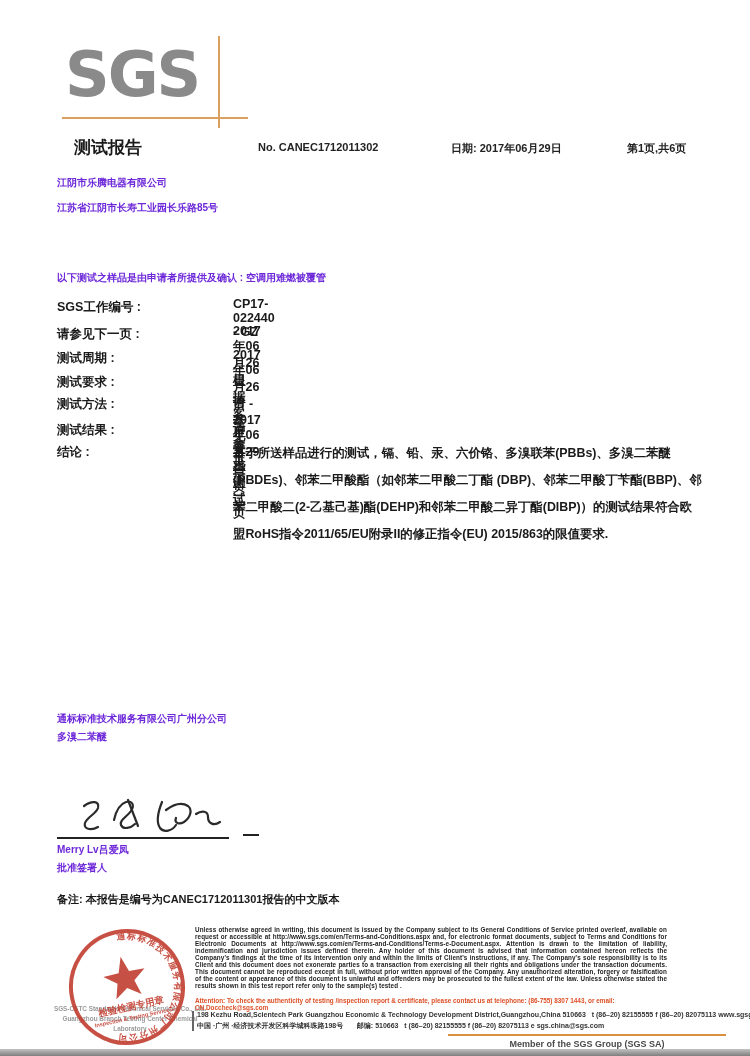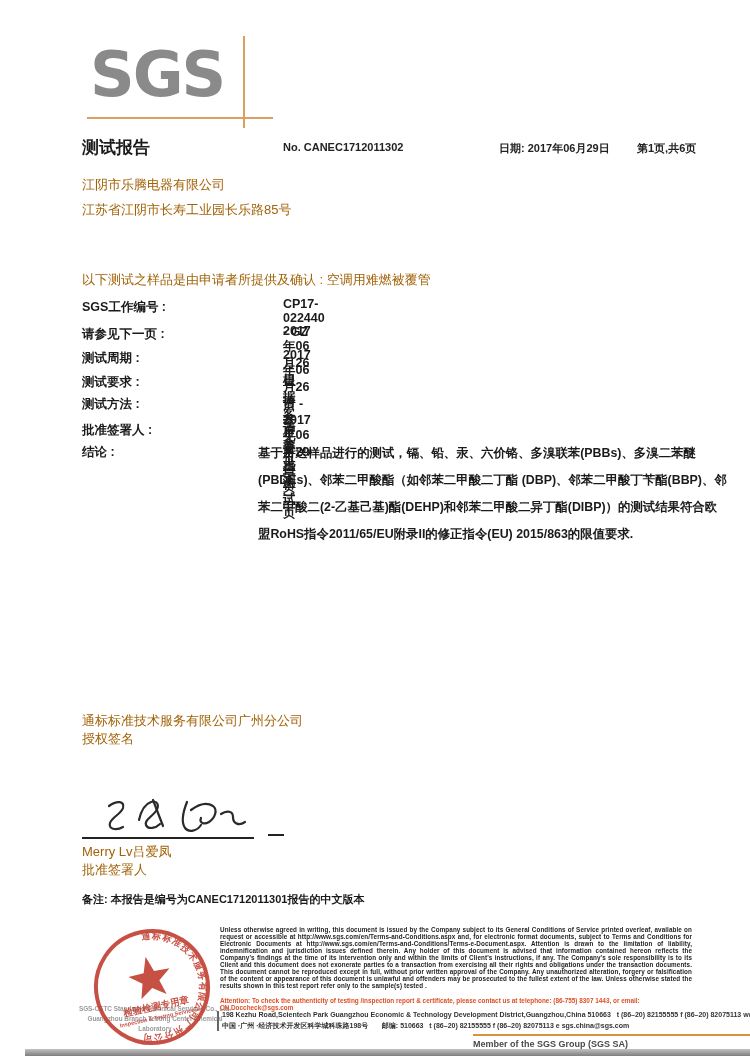--- a/index.html
+++ b/index.html
@@ -1,31 +1,31 @@
 <!DOCTYPE html>
 <html><head>
 <meta charset="utf-8">
 <style>
   * { margin:0; padding:0; box-sizing:border-box; -webkit-text-size-adjust:none; }
   html,body { background:#fff; }
   body { width:750px; height:1056px; position:relative; overflow:hidden;
          font-family:"Liberation Sans","DejaVu Sans",sans-serif; color:#1a1a1a; }
-  .abs { position:absolute;margin-left:25px; }
+  .abs { position:absolute; }
 
   
   .logo-text { font-size:62px; font-weight:bold; color:#8a8a8a; letter-spacing:-2px;
                font-family:"DejaVu Sans","Liberation Sans",sans-serif; }
   .crosshair-h { height:2px; background:#dba05f; }
   .crosshair-v { width:2px; background:#dba05f; }
 
   
   .doc-title { font-size:17px; font-weight:bold; }
   .hdr-txt { font-size:11px; font-weight:600; color:#222; }
 
-  .body-txt { font-size:13px; font-weight:400; color:#a16207; }
+  .body-txt { font-size:10px; font-weight:700; color:#6d28d9; }
   .field-label { font-size:12.5px; font-weight:600; }
   .field-value { font-size:12.5px; font-weight:600; }
   .conclusion-text { font-size:12.4px; font-weight:600; line-height:27px; width:470px; }
 
   .sig-line { height:2px; background:#222; }
   .sig-dash { height:2px; background:#222; }
 
   .remark { font-size:11px; font-weight:bold; }
 
   
@@ -43,24 +43,24 @@
 </style>
 </head>
 <body>
 
 <div class="abs" style="left:65px; top:38px;">
   <div class="logo-text">SGS</div>
 </div>
 <div class="abs crosshair-h" style="left:62px; top:117px; width:186px;"></div>
 <div class="abs crosshair-v" style="left:218px; top:36px; height:92px;"></div>
 
-<div class="abs doc-title" style="left:57px; top:136px;">测试报告</div>
+<div class="abs doc-title" style="left:74px; top:136px;">测试报告</div>
 <div class="abs hdr-txt" style="left:258px; top:141px;">No. CANEC1712011302</div>
-<div class="abs hdr-txt" style="left:474px; top:141px;text-align:center;">日期: 2017年06月29日</div>
-<div class="abs hdr-txt" style="left:612px; top:141px;">第1页,共6页</div>
+<div class="abs hdr-txt" style="left:451px; top:141px;text-align:center;">日期: 2017年06月29日</div>
+<div class="abs hdr-txt" style="left:627px; top:141px;">第1页,共6页</div>
 
 <div class="abs body-txt" style="left:57px; top:176px;">江阴市乐腾电器有限公司</div>
 <div class="abs body-txt" style="left:57px; top:201px;text-align:center;">江苏省江阴市长寿工业园长乐路85号</div>
 
 <div class="abs body-txt" style="left:57px; top:271px;">以下测试之样品是由申请者所提供及确认 : 空调用难燃被覆管</div>
 
 <div class="abs" style="left:57px; top:297px;">
   <span class="field-label">SGS工作编号 :</span>
   <span class="field-value abs" style="left:176px; top:0;">CP17-022440 - GZ</span>
 </div>
@@ -74,29 +74,29 @@
 </div>
 <div class="abs" style="left:57px; top:372px;">
   <span class="field-label">测试要求 :</span>
   <span class="field-value abs" style="left:176px; top:0;text-decoration:underline;">根据客户要求测试</span>
 </div>
 <div class="abs" style="left:57px; top:394px;">
   <span class="field-label">测试方法 :</span>
   <span class="field-value abs" style="left:176px; top:0;">请参见下一页</span>
 </div>
 <div class="abs" style="left:57px; top:420px;">
-  <span class="field-label">批准签署人 :</span>
+  <span class="field-label">测试结果 :</span>
   <span class="field-value abs" style="left:176px; top:0;">请参见下一页</span>
 </div>
 
 <div class="abs field-label" style="left:57px; top:444px;">结论 :</div>
 <div class="abs conclusion-text" style="left:233px; top:440px;">基于所送样品进行的测试，镉、铅、汞、六价铬、多溴联苯(PBBs)、多溴二苯醚(PBDEs)、邻苯二甲酸酯（如邻苯二甲酸二丁酯 (DBP)、邻苯二甲酸丁苄酯(BBP)、邻苯二甲酸二(2-乙基己基)酯(DEHP)和邻苯二甲酸二异丁酯(DIBP)）的测试结果符合欧盟RoHS指令2011/65/EU附录II的修正指令(EU) 2015/863的限值要求.</div>
 
 <div class="abs body-txt" style="left:57px; top:712px;">通标标准技术服务有限公司广州分公司</div>
-<div class="abs body-txt" style="left:57px; top:730px;">授权签名</div>
+<div class="abs body-txt" style="left:57px; top:730px;">多溴二苯醚</div>
 
 <div class="abs" style="left:70px; top:792px;">
   <svg width="170" height="48" viewBox="0 0 170 48">
     <g fill="none" stroke="#2a2a2a" stroke-width="2.2" stroke-linecap="round" stroke-linejoin="round">
       <path d="M14,14 c8,-6 16,-5 14,2 c-2,6 -11,9 -13,15 c-2,6 6,8 13,4"></path>
       <path d="M44,28 c2,-9 6,-16 12,-18 c6,-2 9,3 5,9 c-4,6 -12,9 -10,14 c2,5 10,3 14,-1"></path>
       <path d="M58,8 l10,26"></path>
       <path d="M92,10 c-4,10 -6,20 -2,26 c4,5 12,3 16,-3"></path>
       <path d="M96,18 c8,-6 16,-8 22,-4 c5,4 2,12 -4,16 c-5,3 -10,1 -8,-4"></path>
       <path d="M126,22 c6,-4 12,-3 12,3 c0,7 6,9 12,5"></path>
@@ -139,15 +139,15 @@
   <span>198 Kezhu Road,Scientech Park Guangzhou Economic &amp; Technology Development District,Guangzhou,China 510663</span>&nbsp;&nbsp;
   <span>t (86–20) 82155555    f (86–20) 82075113    www.sgsgroup.com.cn</span>
 </div>
 <div class="abs addr-row" style="left:197px; top:1021px;">
   <span>中国 ·广州 ·经济技术开发区科学城科珠路198号</span>&nbsp;&nbsp;&nbsp;&nbsp;&nbsp;&nbsp;
   <span>邮编: 510663</span>&nbsp;&nbsp;
   <span>t (86–20) 82155555    f (86–20) 82075113    e  sgs.china@sgs.com</span>
 </div>
 
 <div class="abs member-line" style="left:448px; top:1034px; width:278px;"></div>
-<div class="abs member" style="left:448px; top:1039px; width:278px; ">Member of the SGS Group (SGS SA)</div>
+<div class="abs member" style="left:448px; top:1039px; width:278px; text-align:center;">Member of the SGS Group (SGS SA)</div>
 
 <div class="abs bottom-strip"></div>
 
 </body></html>

